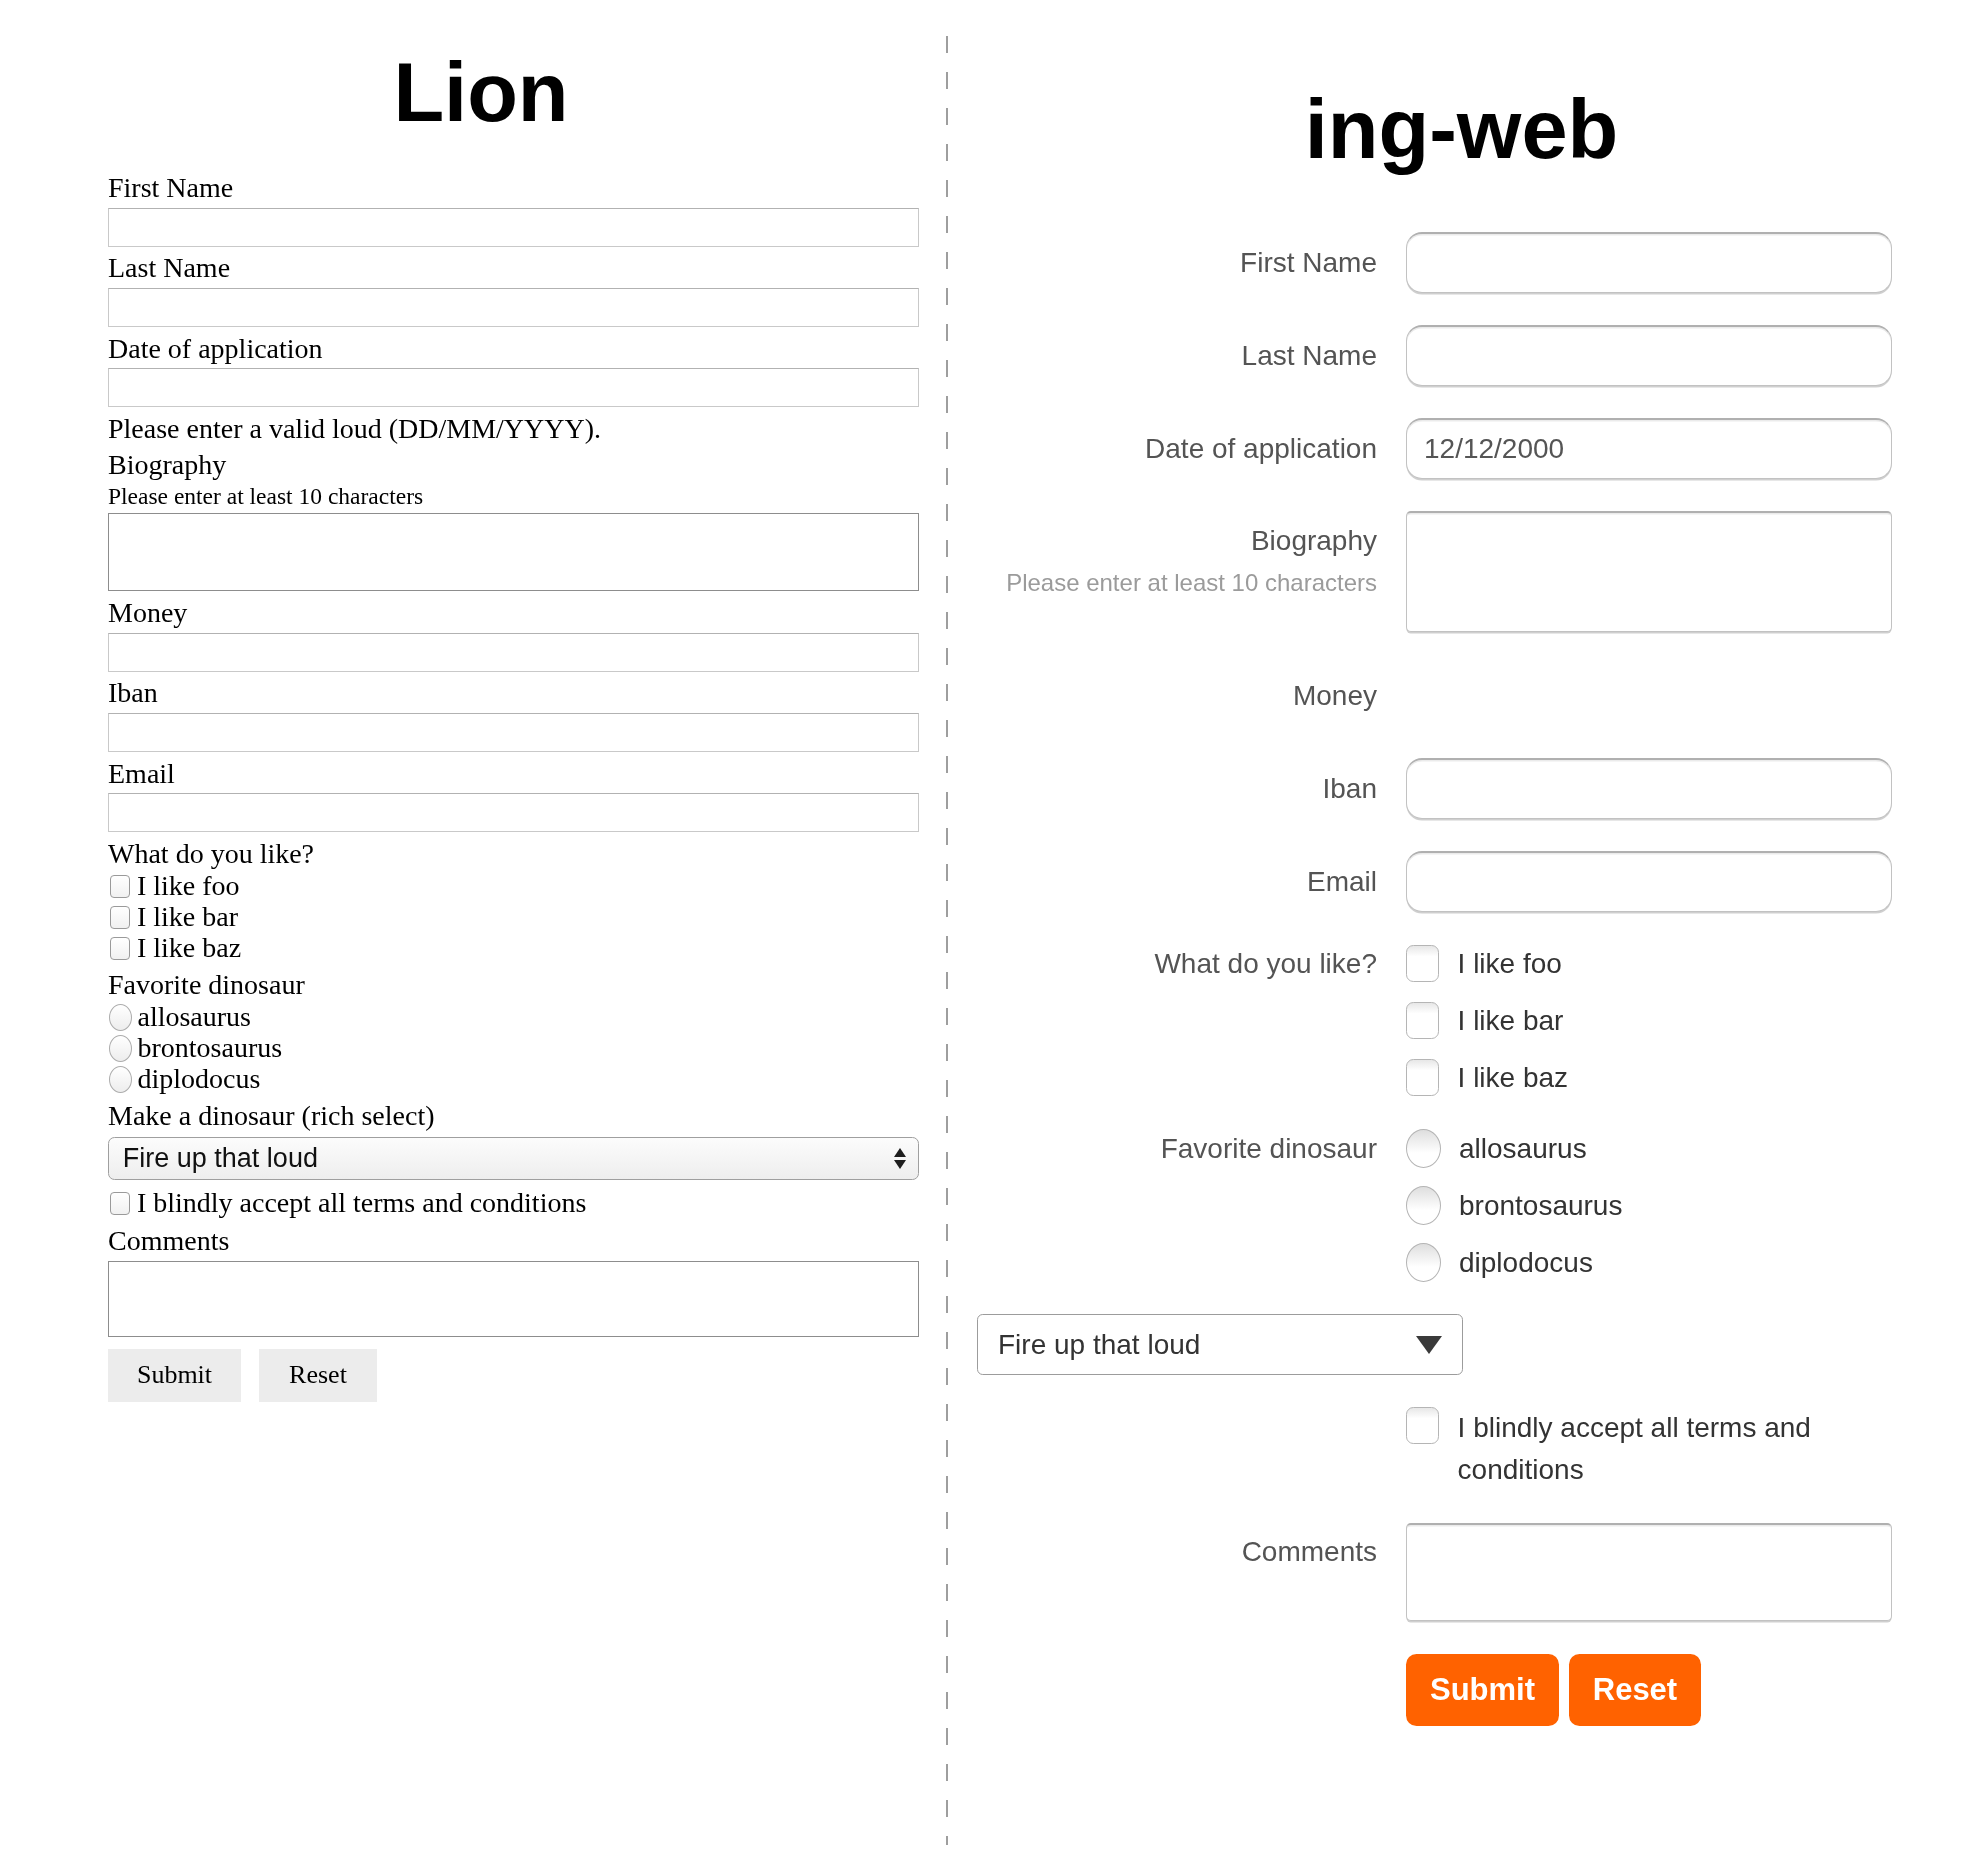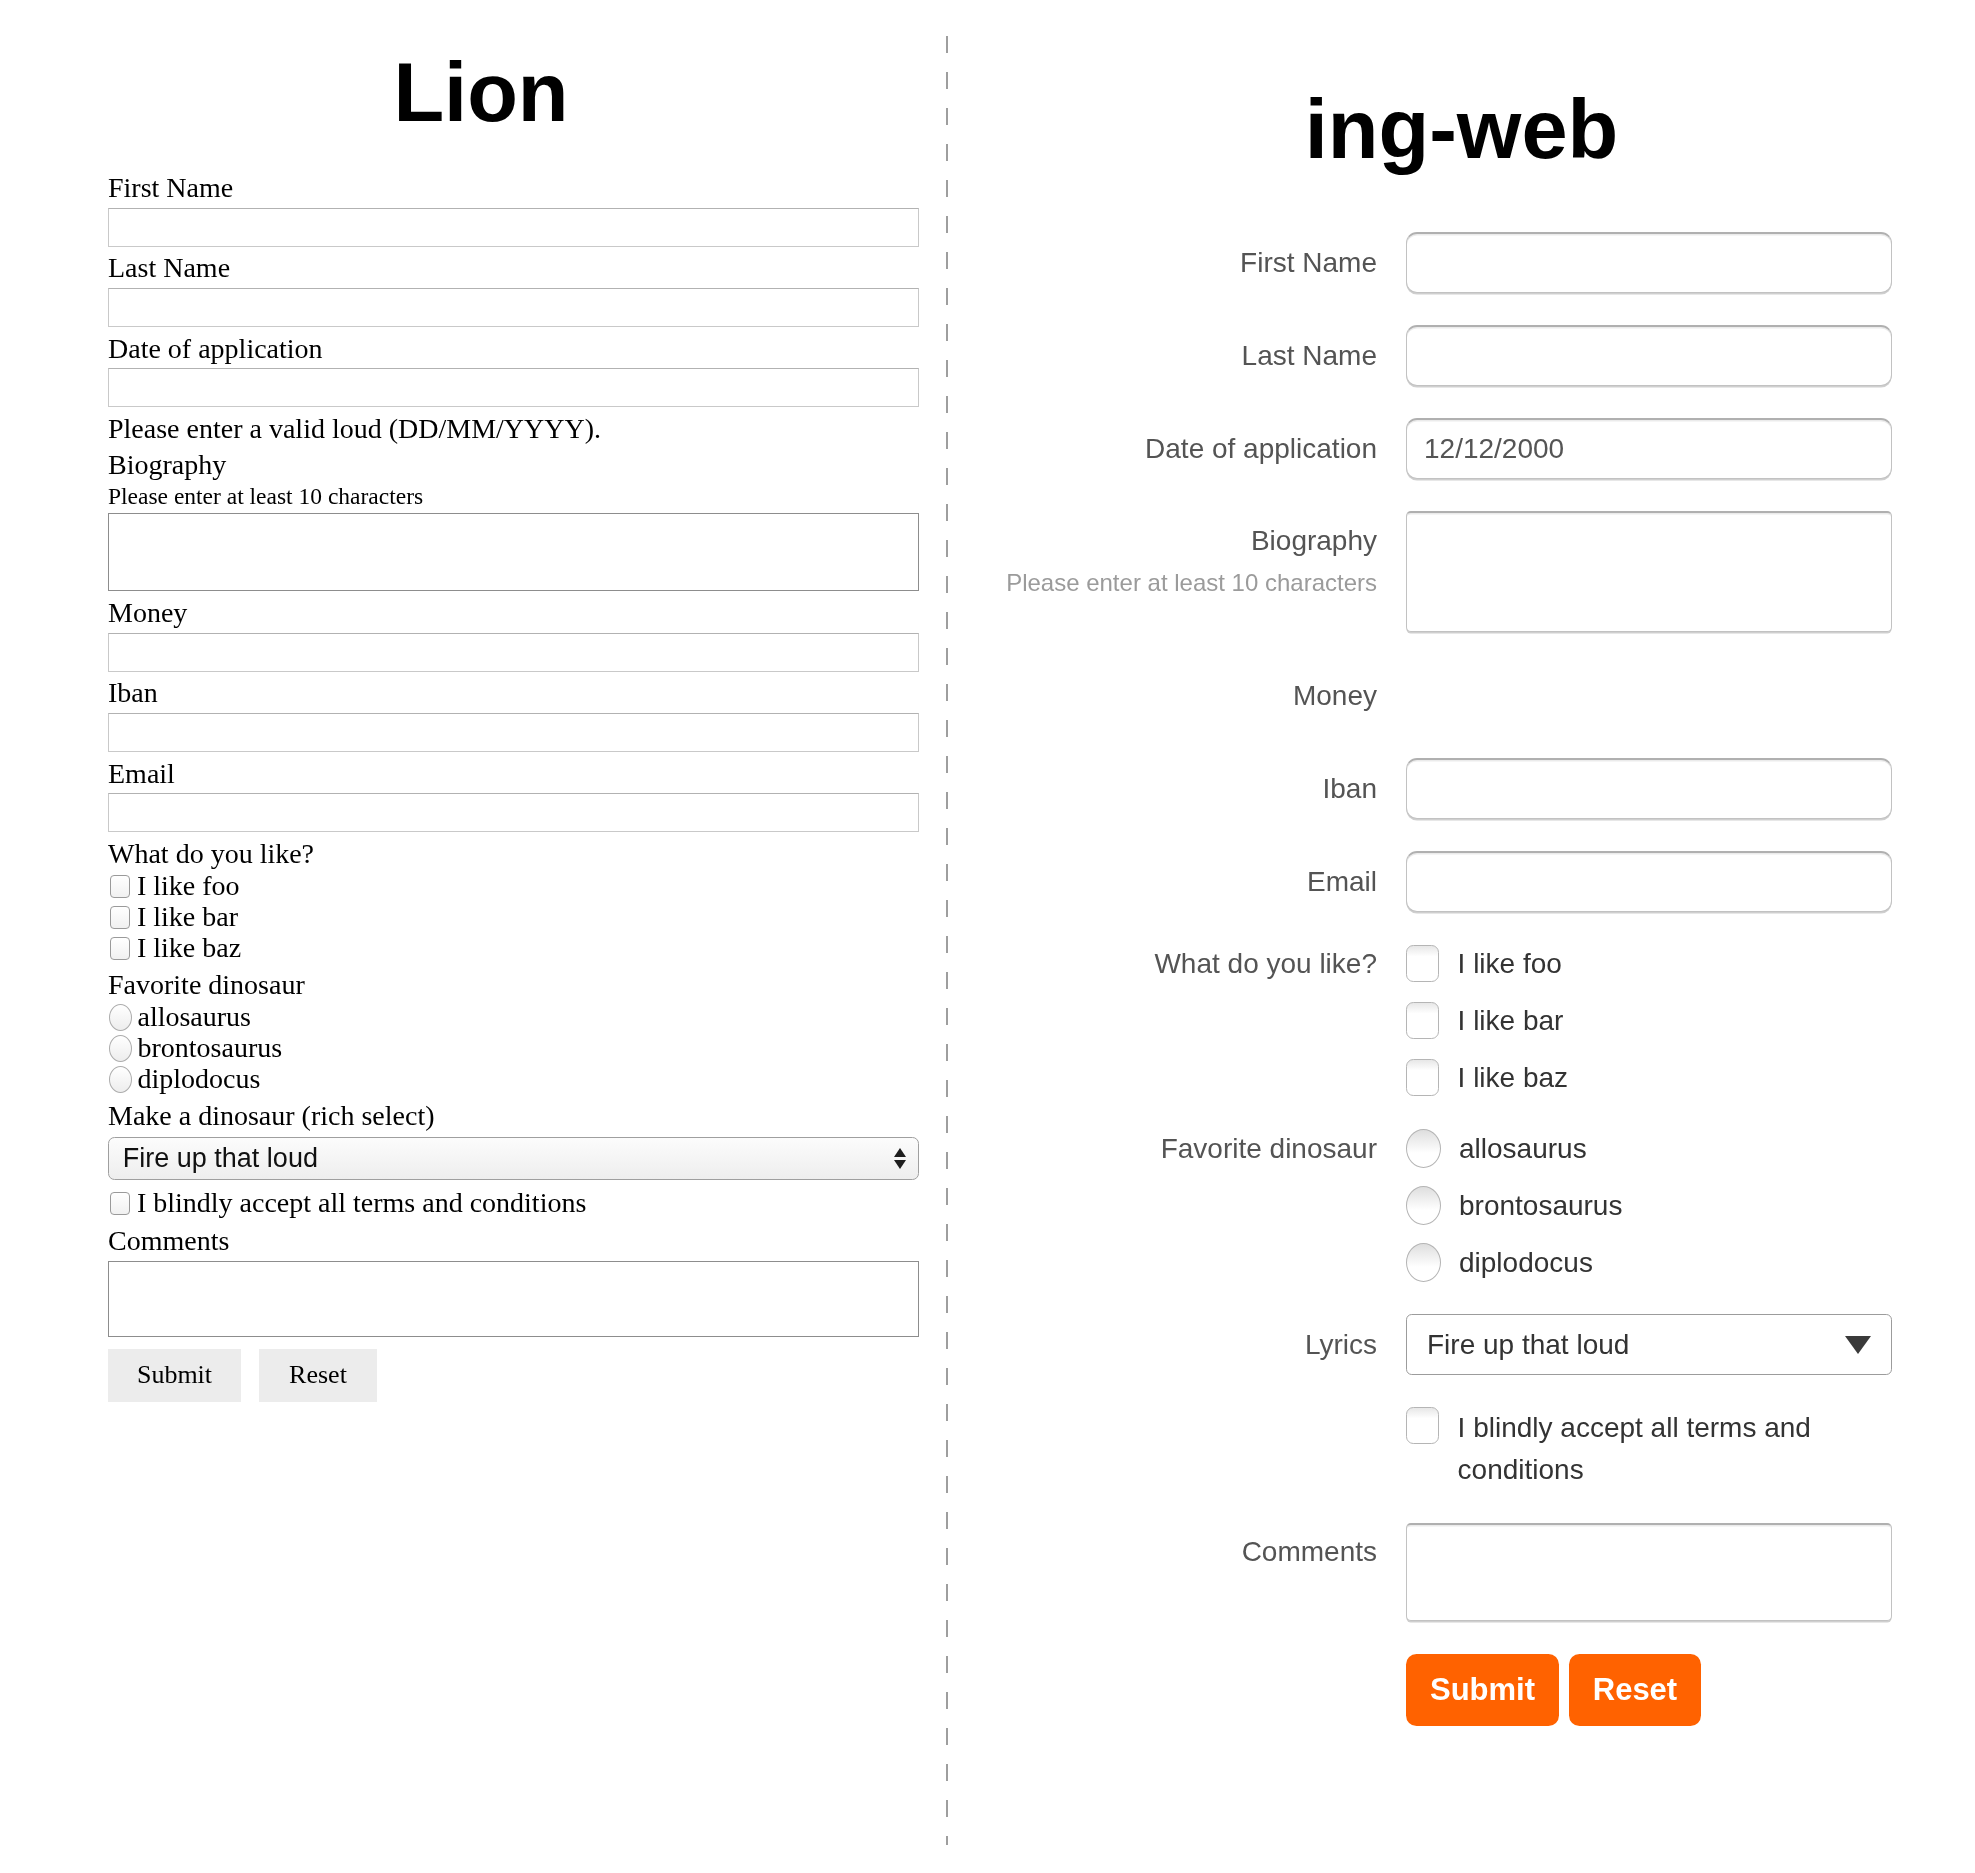--- a/index.html
+++ b/index.html
@@ -43,21 +43,21 @@
   .col-right{position:absolute;left:948px;top:0;width:1027px;margin-top:40px;}
   .ing-title{font-family:"Liberation Sans",sans-serif;font-weight:bold;font-size:83px;line-height:1;
     color:#000;text-align:center;margin:48px 0 61px 0;}
   .row{display:flex;margin-bottom:32px;}
   .rlabel{width:429px;flex-shrink:0;text-align:right;font-size:28px;color:#545454;line-height:61px;}
   .rlabel.group{line-height:39px;}
   .rlabel.multi{line-height:1.1;padding-top:15.4px;}
   .rcontrol{margin-left:29px;width:486px;}
   .r-helper{font-size:24px;color:#9b9b9b;margin-top:12px;line-height:1.2;}
   .r-input{box-sizing:border-box;width:486px;height:61px;border:1.2px solid #c2c2c2;border-top:2px solid #b0b0b0;
-    border-radius:11px;box-shadow:0 2px 0 -0.4px #cfcfcf, inset 0 1.6px 0 #ebebeb;background:#fff;
+    border-radius:16px;box-shadow:0 2px 0 -0.4px #cfcfcf, inset 0 1.6px 0 #ebebeb;background:#fff;
     font-family:inherit;font-size:28px;color:#555;padding:0 17px;}
   .r-input::placeholder{color:#8a8a8a;opacity:1;}
   .r-input.money{text-align:right;}
   .r-ta{box-sizing:border-box;width:486px;border:1.2px solid #c2c2c2;border-top:2px solid #b0b0b0;border-radius:4.9px;
     box-shadow:0 2px 0 -0.4px #cfcfcf, inset 0 1.6px 0 #ebebeb;background:#fff;font-family:inherit;font-size:28px;color:#555;
     padding:9.7px 17px;resize:none;}
   .r-ta.bio{height:121px;}
   .r-ta.comments{height:98px;}
   .r-opt{display:flex;align-items:center;height:39px;margin-bottom:18px;}
   .r-opt:last-child{margin-bottom:0;}
@@ -233,21 +233,20 @@
         <span class="r-opt-label">brontosaurus</span>
       </label>
       <label class="r-opt">
         <input class="r-rad" type="radio" name="ing-dino" style="">
         <span class="r-opt-label">diplodocus</span>
       </label>
     </div>
   </div>
 
   <div class="row">
-    <div class="rlabel">Lyrics</div>
     <div class="rcontrol">
       <div class="r-select">
         <span>Fire up that loud</span>
         <span class="r-caret"></span>
       </div>
     </div>
   </div>
 
   <div class="row">
     <div class="rlabel"></div>

